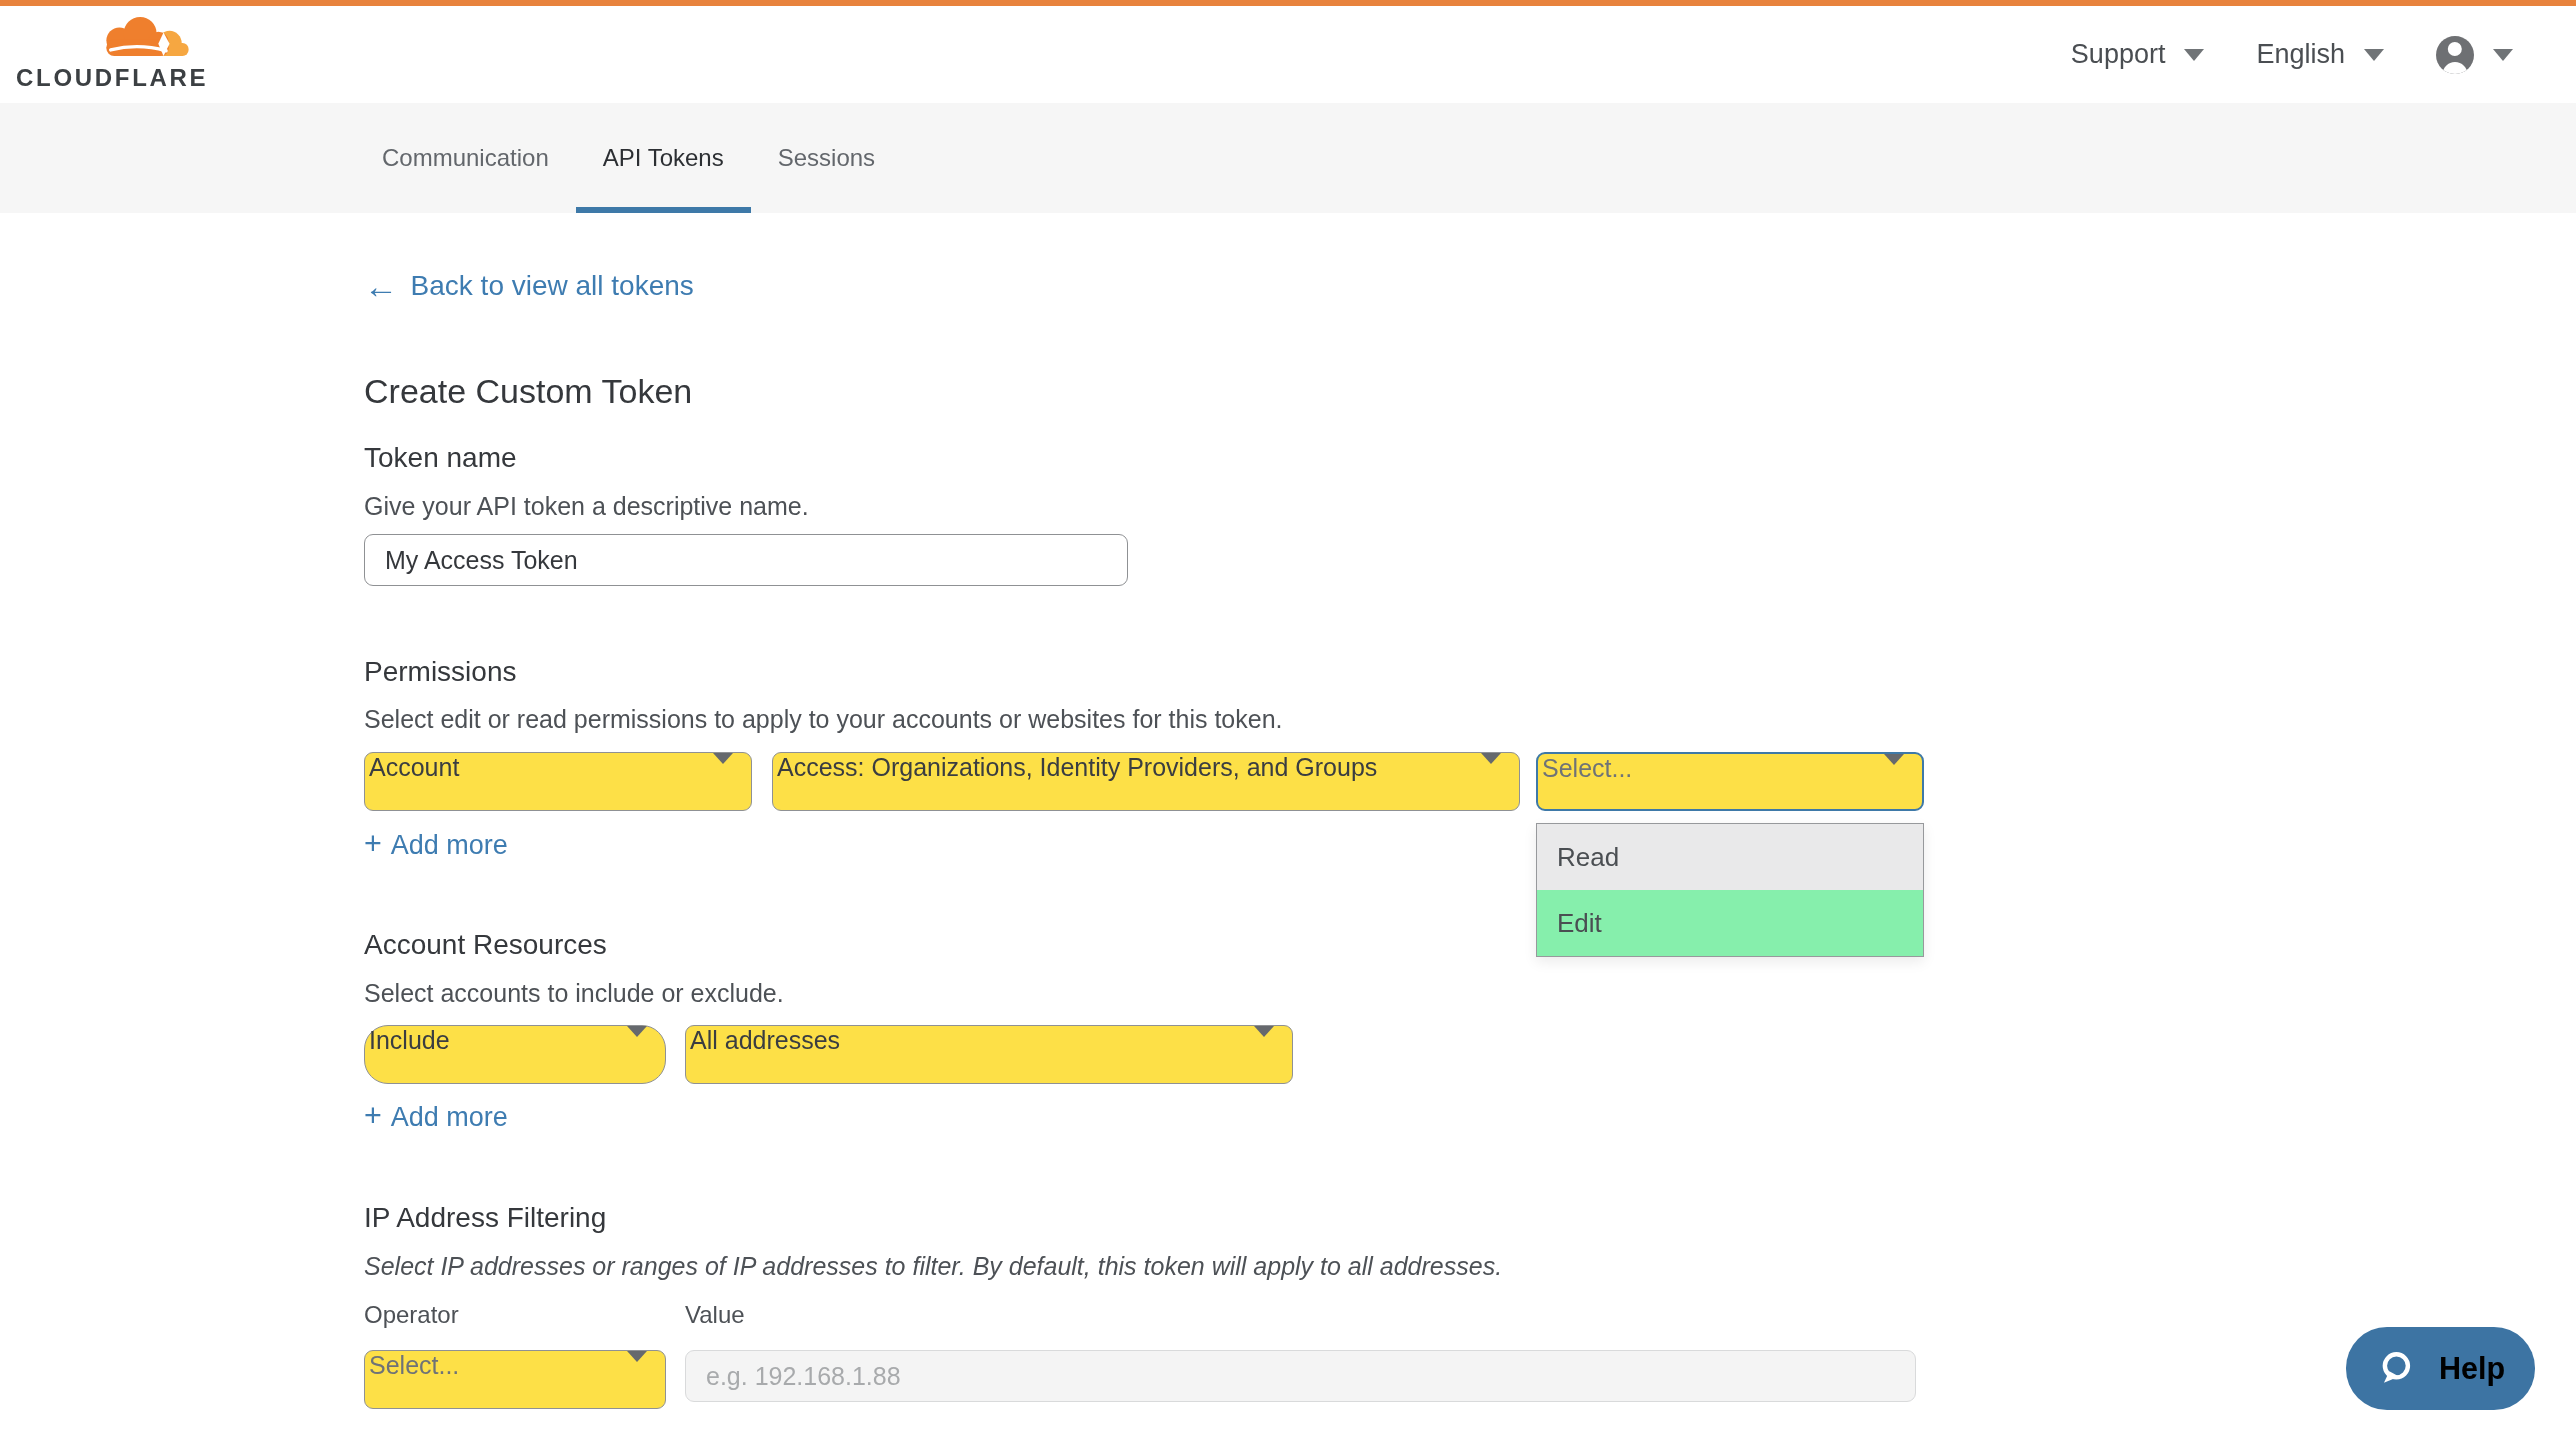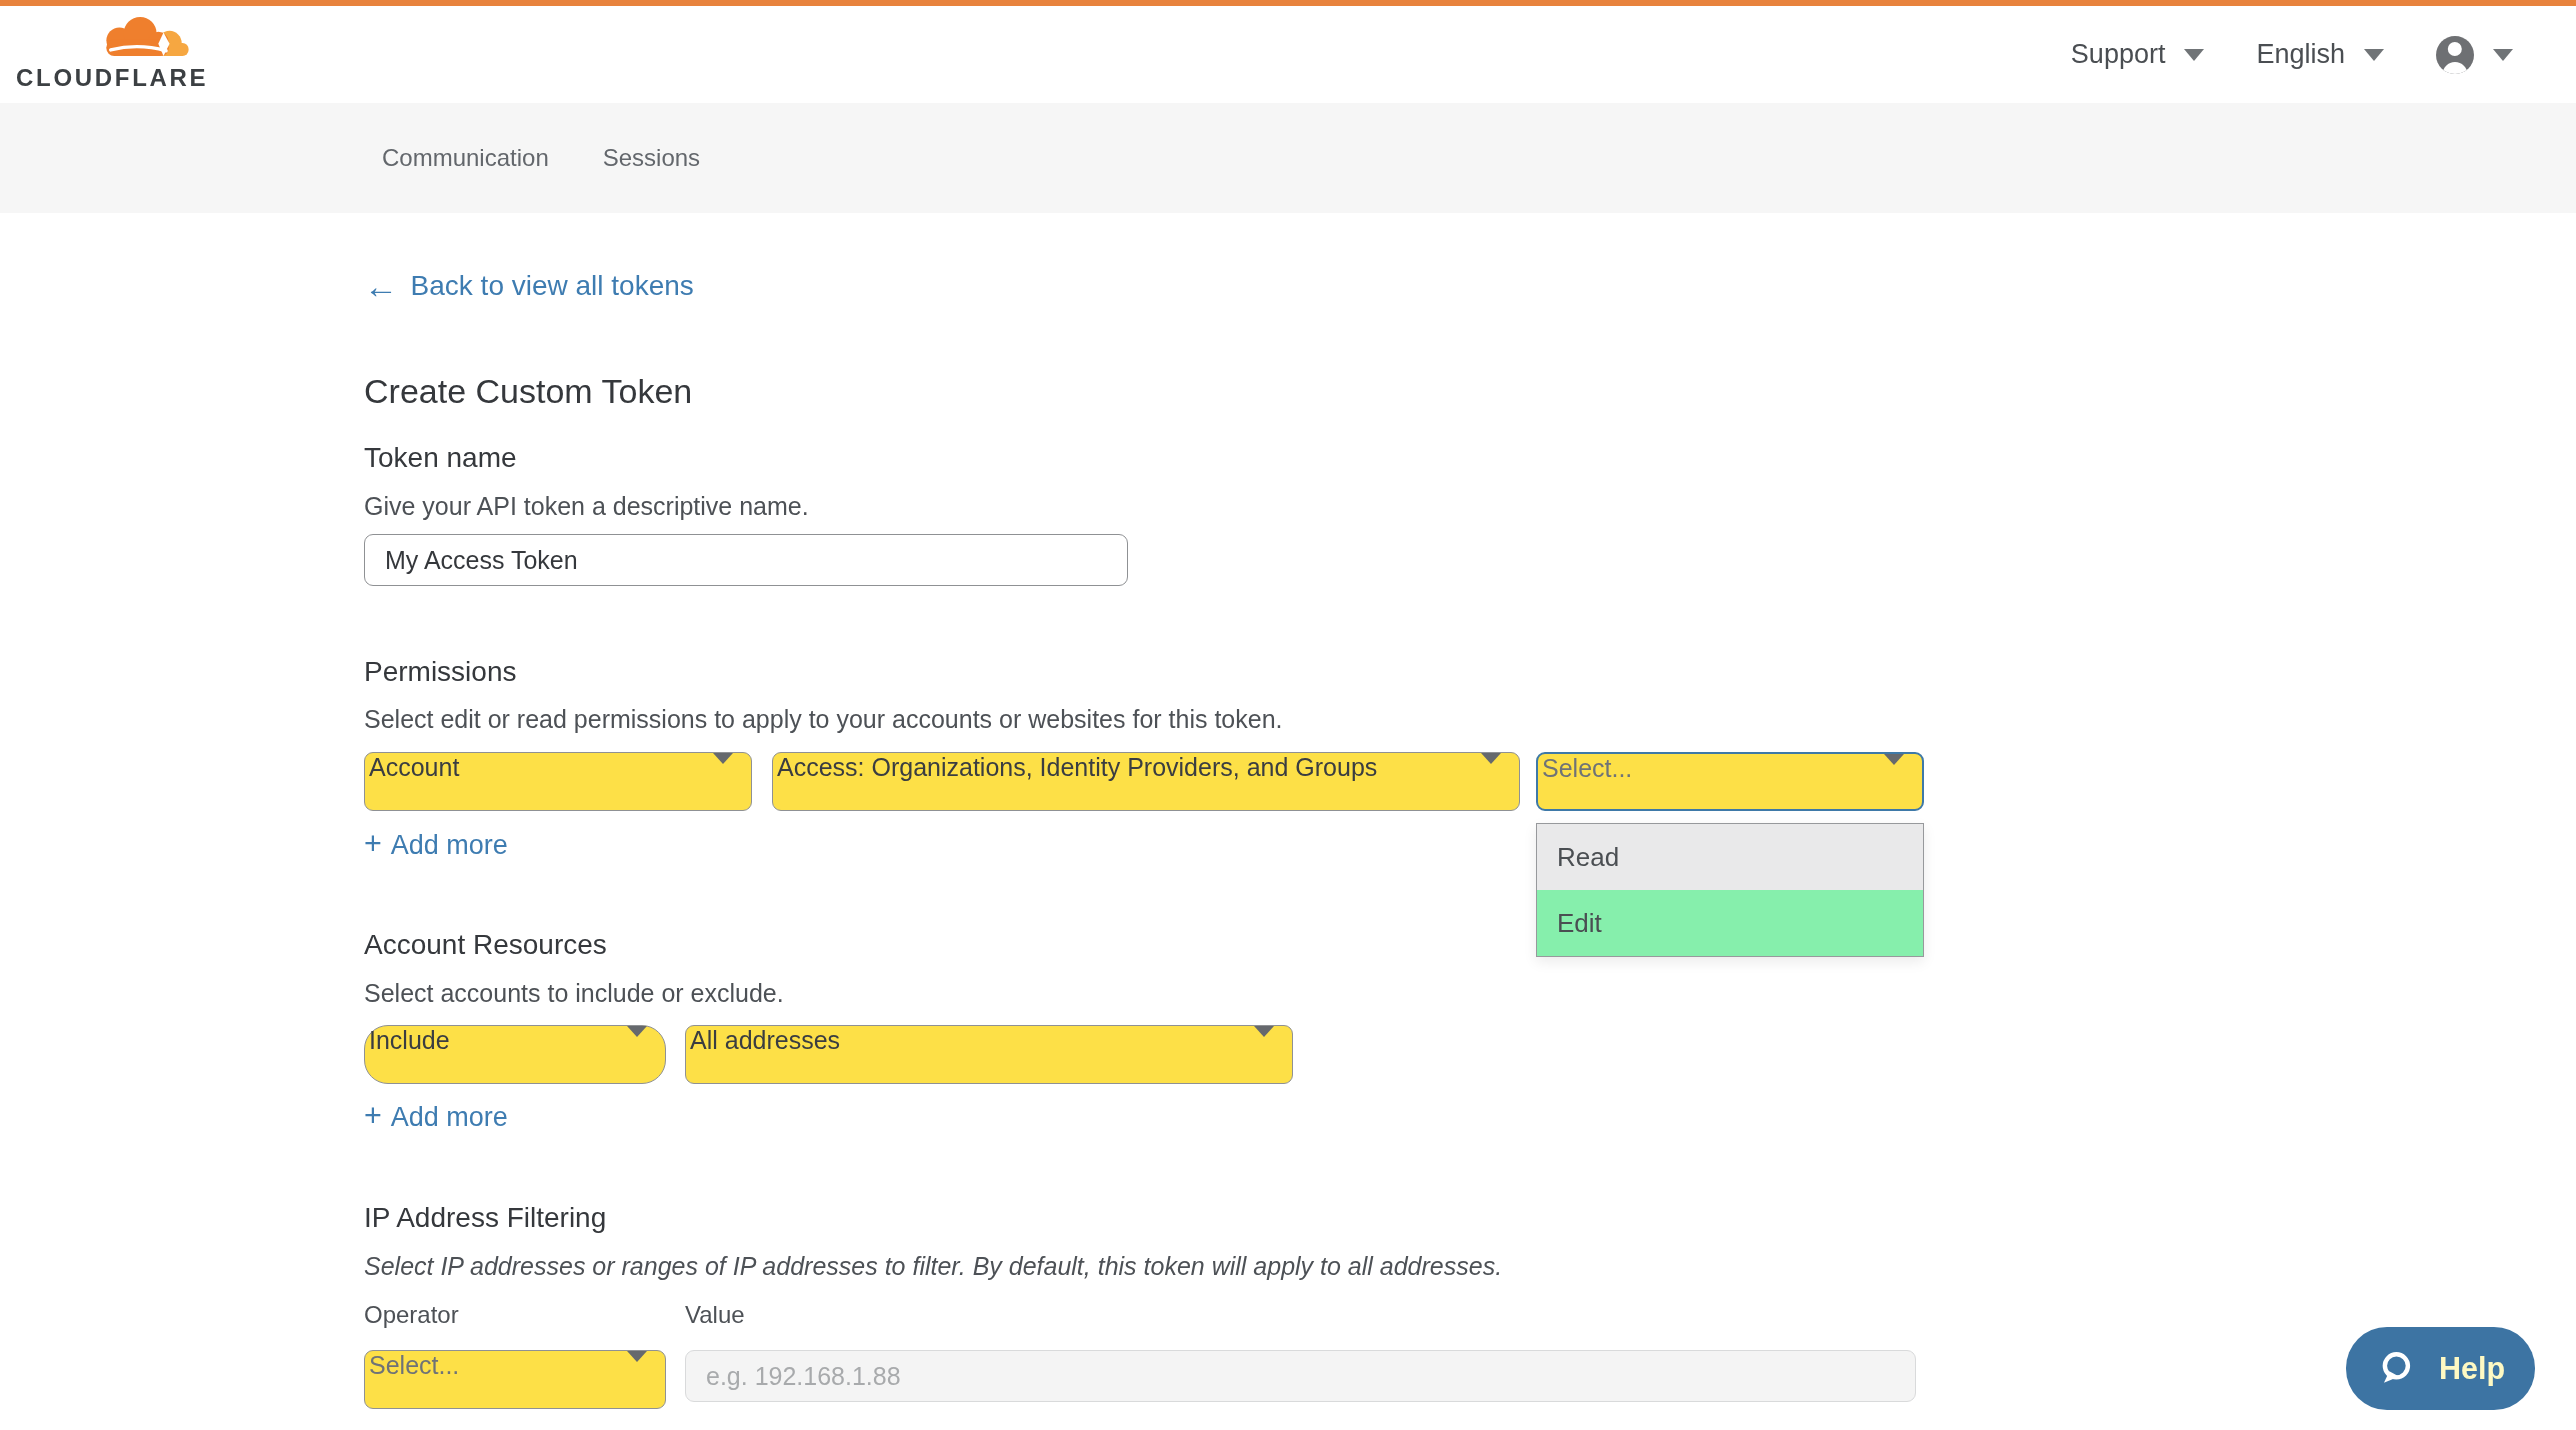--- a/index.html
+++ b/index.html
@@ -50,21 +50,21 @@
   .menu{position:absolute;left:1536px;top:823px;width:388px;background:#86efac;border:1.8px solid #97999c;
         box-sizing:border-box;box-shadow:0 5.4px 12.6px rgba(0,0,0,.08);}
   .menu-item{height:66px;display:flex;align-items:center;padding:0 20px;font-size:26px;color:#4a4e52;cursor:pointer;}
   .menu-item.highlighted{background:#e9e9ea;}
 
   .addmore{position:absolute;left:364px;display:flex;align-items:baseline;gap:9px;color:#3e7cb1;font-size:27px;cursor:pointer;}
   .plus{font-size:30.5px;line-height:1;}
 
   
   .help{position:absolute;right:41px;top:1327px;width:189px;height:83px;border-radius:41px;background:#3d74a3;
-        display:flex;align-items:center;justify-content:center;gap:24px;color:#fef9c3;font-size:30.5px;font-weight:bold;cursor:pointer;}
+        display:flex;align-items:center;justify-content:center;gap:24px;color:#000000;font-size:30.5px;font-weight:bold;cursor:pointer;}
 </style>
 </head>
 <body>
 
 <div id="page">
 
   <div class="topbar"></div>
 
   <div class="header">
     <div class="logo">
@@ -92,20 +92,21 @@
       </div>
       <div class="hr-item">
         <span class="avatar"></span>
         <span class="caret"></span>
       </div>
     </div>
   </div>
 
   <div class="tabbar">
     <div class="tab">Communication</div>
+    <div class="tab active">API Tokens</div>
     <div class="tab">Sessions</div>
   </div>
 
   <div class="back">
     <span class="arrow">←</span>
     <span>Back to view all tokens</span>
   </div>
 
   <div class="page-title">Create Custom Token</div>
 

